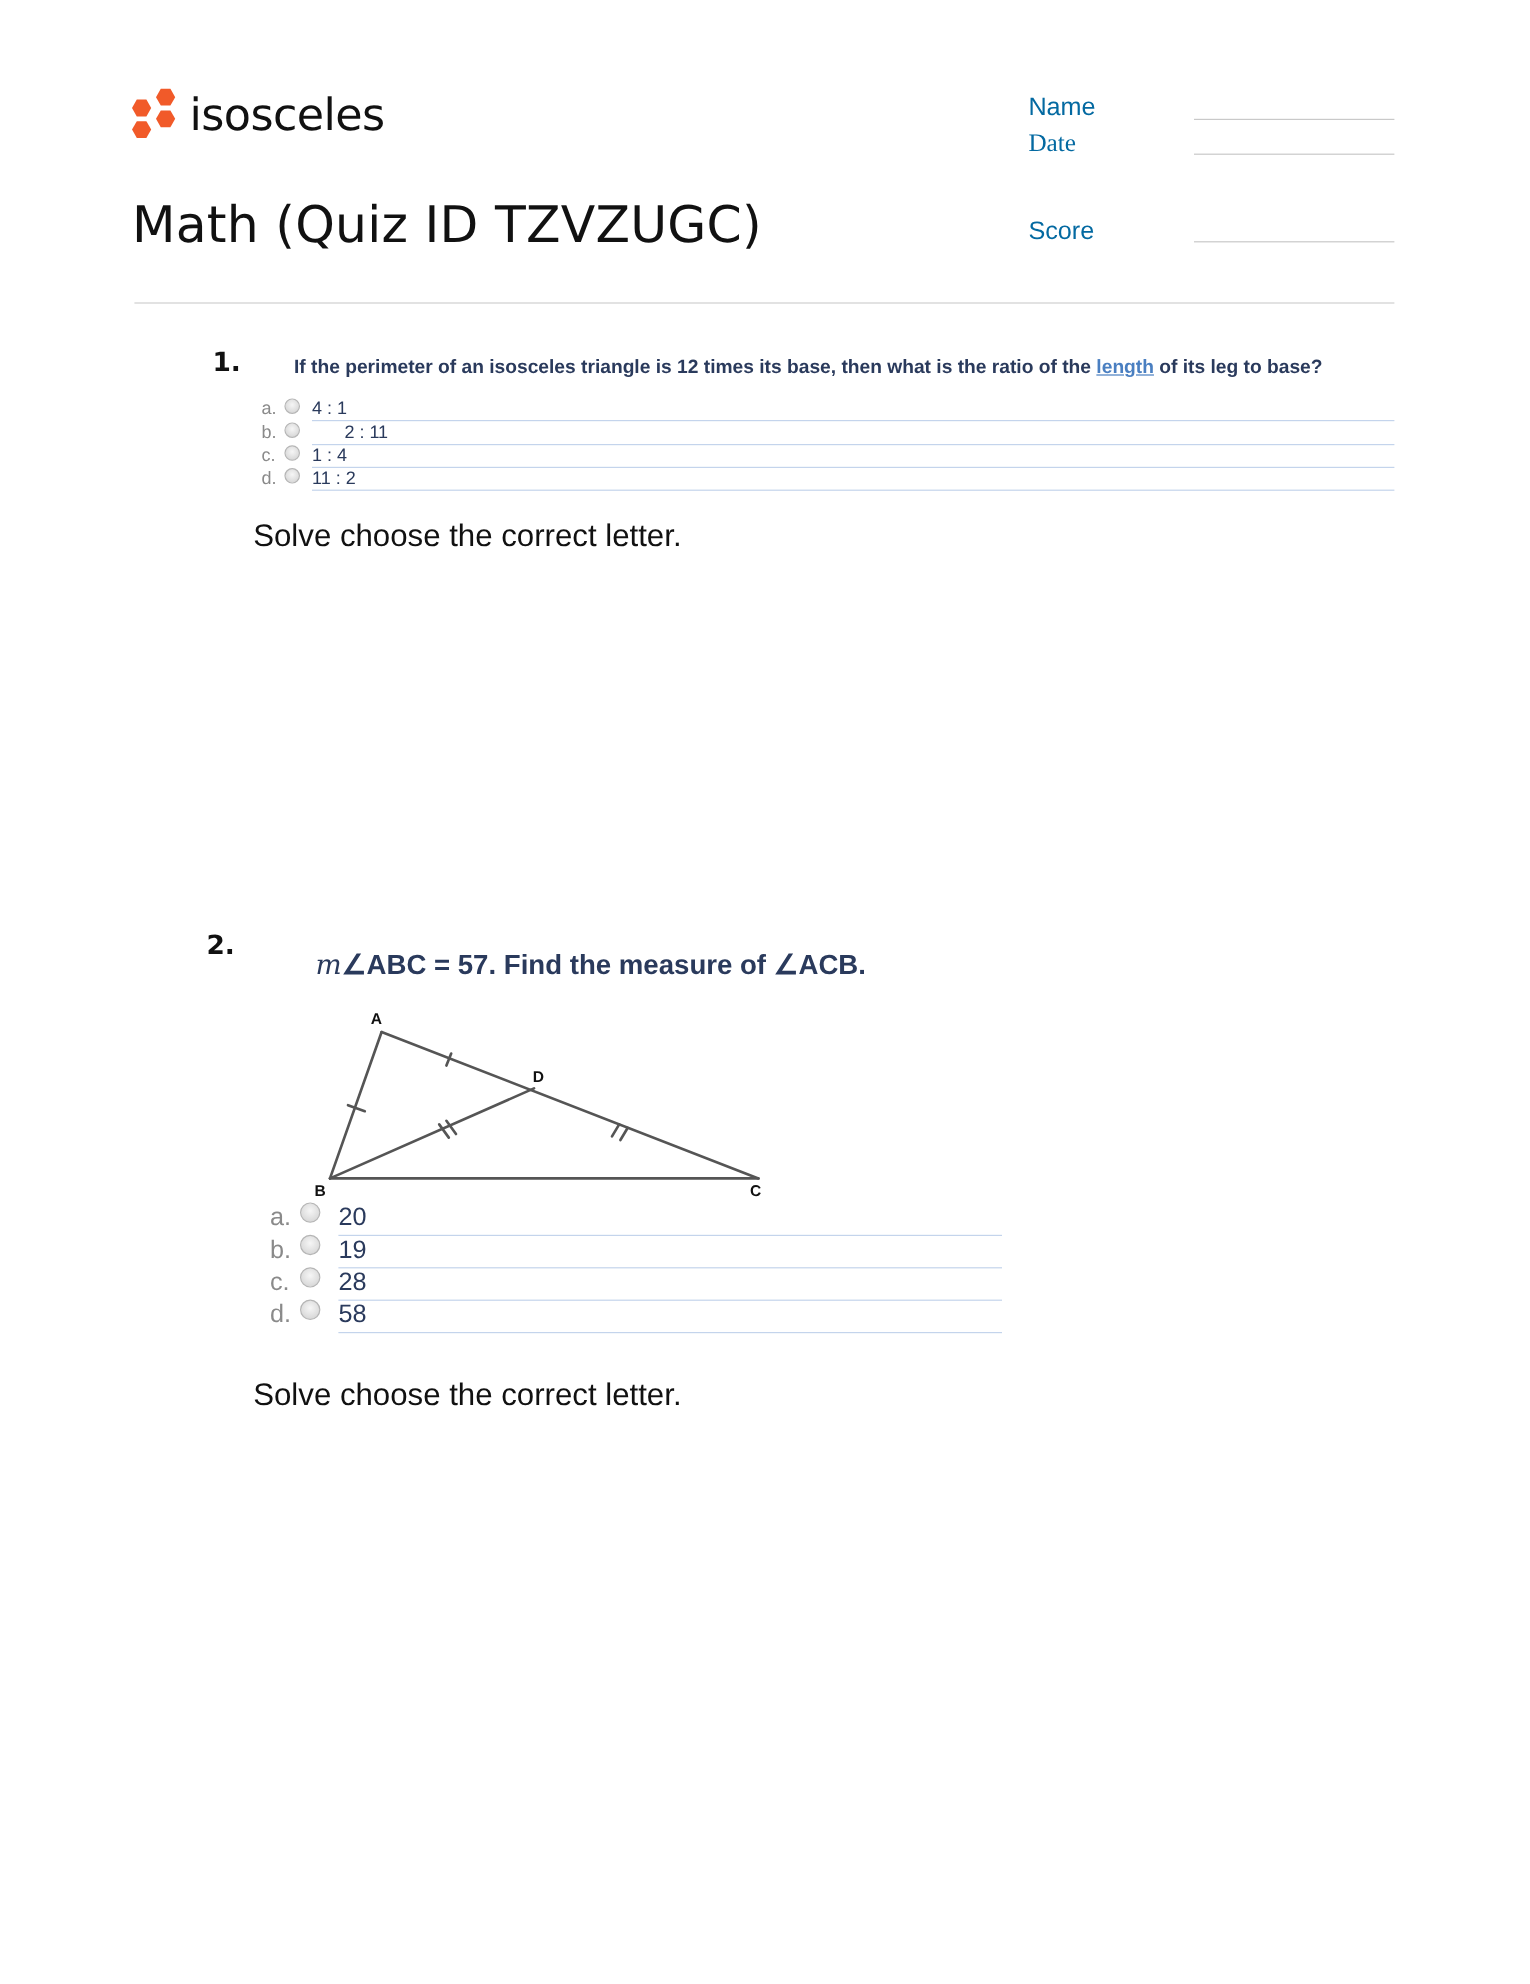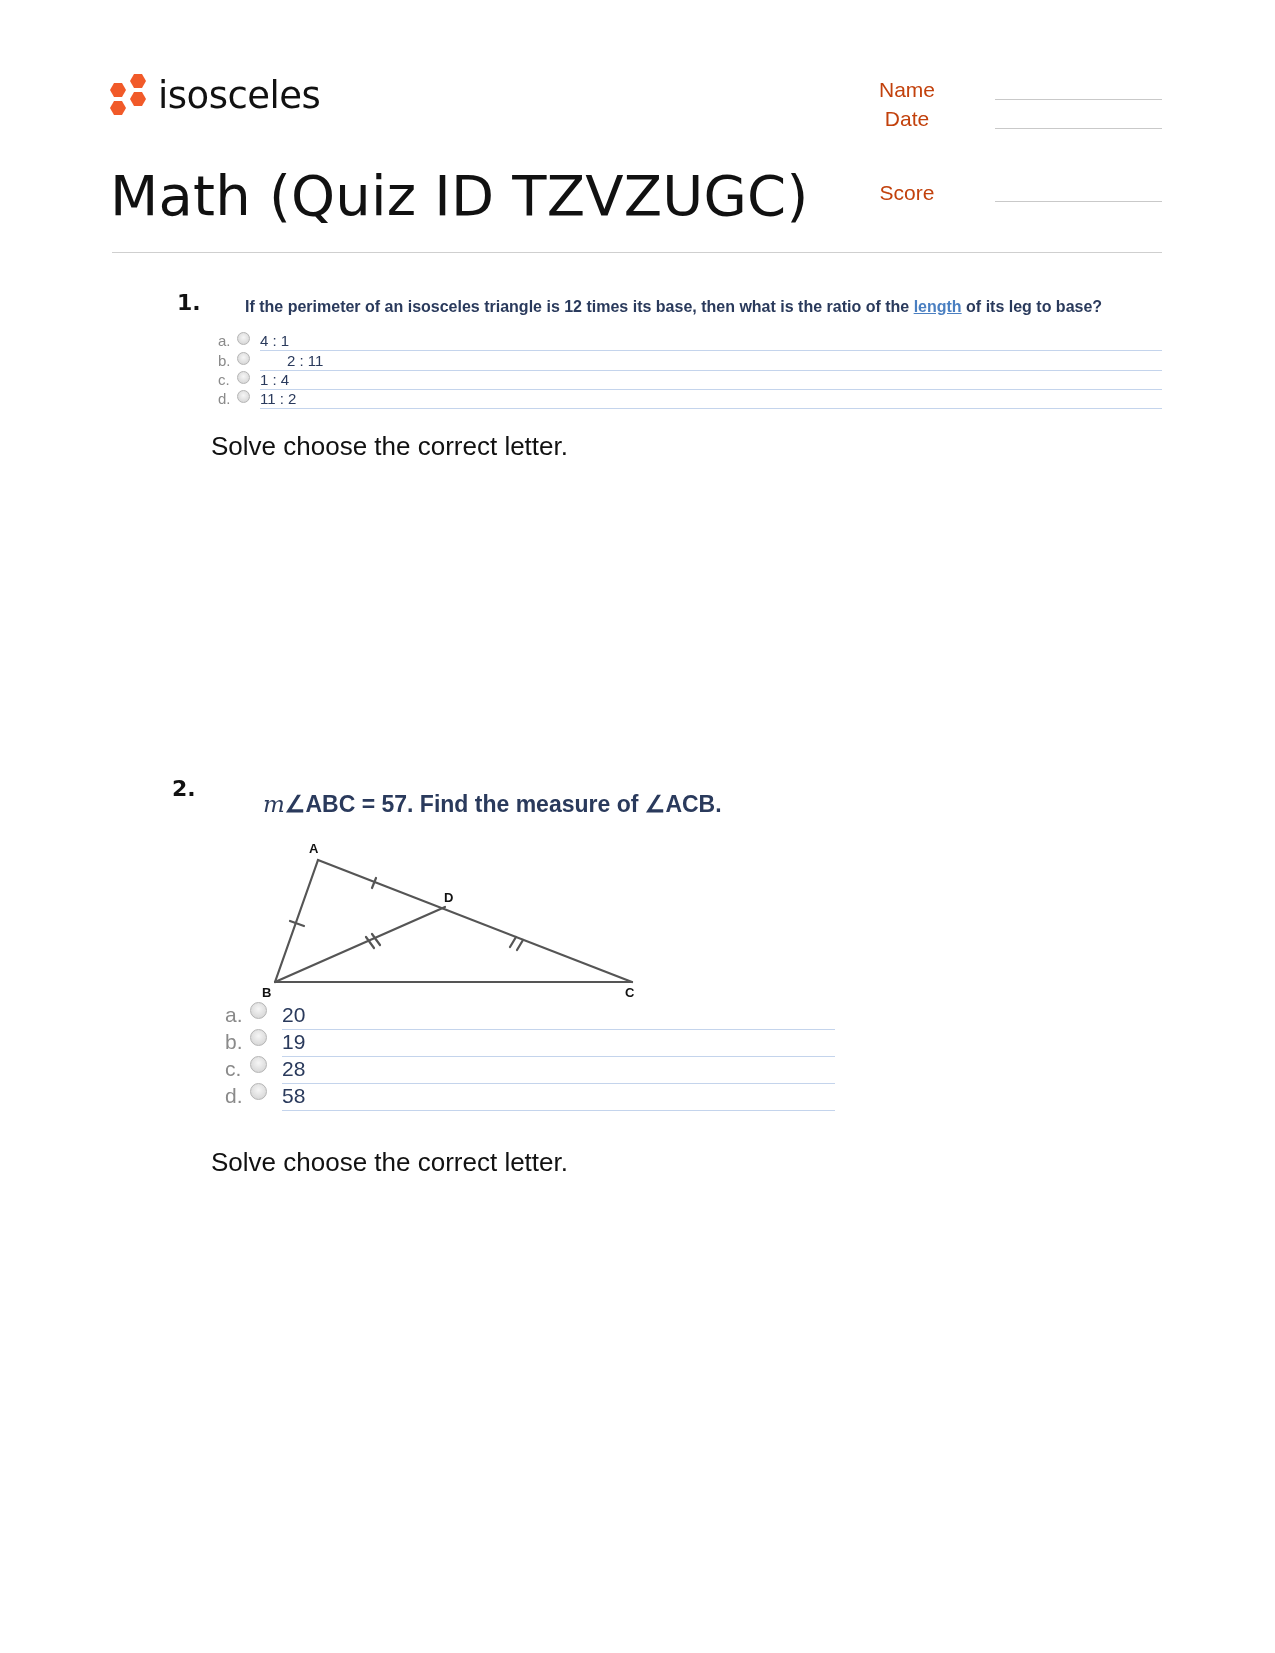--- a/index.html
+++ b/index.html
@@ -1,20 +1,20 @@
 <!DOCTYPE html>
 <html><head>
 <meta charset="utf-8">
 <style>
   html,body{margin:0;padding:0;background:#fff;}
   body{width:1275px;height:1653px;position:relative;font-family:"Liberation Sans",sans-serif;color:#111;overflow:hidden;}
   .abs{position:absolute;}
   .logo-text{font-family:"DejaVu Sans",sans-serif;font-size:37px;font-weight:500;letter-spacing:-0.5px;color:#111;}
-  .title{font-family:"DejaVu Sans",sans-serif;font-size:56px;font-weight:500;color:#111;letter-spacing:0.2px;}
-  .field-label{font-size:21px;color:#c2410c;text-align:center;width:100px;}
+  .title{font-family:"DejaVu Sans",sans-serif;font-size:42px;font-weight:500;color:#111;letter-spacing:0.2px;}
+  .field-label{font-size:21px;color:#0369a1;text-align:left;width:100px;}
   .field-line{height:0;border-top:1.5px solid #c9c9c9;width:167px;}
   .hr{left:112px;top:252px;width:1050px;border-top:1.5px solid #cfcfcf;}
   .qnum{font-family:"DejaVu Sans",sans-serif;font-weight:bold;font-size:22px;color:#111;}
   .q1text{font-size:16px;font-weight:bold;color:#2a3a5c;white-space:nowrap;}
   .q1text .link{color:#4a7fc1;text-decoration:underline;}
   .opt-letter{color:#8a8a8a;}
   .radio{border-radius:50%;background:radial-gradient(circle at 50% 40%,#f6f6f6,#cfcfcf);border:1px solid #b5b5b5;box-sizing:border-box;}
   .opt-text{color:#2a3a5c;}
   .opt-line{border-top:1.5px solid #c4d4ec;}
   .instr{font-size:26px;color:#111;}
@@ -33,21 +33,21 @@
       <polygon points="4,29 12,29 16,36 12,43 4,43 0,36"></polygon>
     </g>
   </svg>
   <span class="abs logo-text" style="left:48px;top:2px;">isosceles</span>
 </div>
 
 <div class="abs title" style="left:110px;top:163px;">Math (Quiz ID TZVZUGC)</div>
 
 <div class="abs field-label" style="left:857px;top:78px;">Name</div>
 <div class="abs field-line" style="left:995px;top:99px;"></div>
-<div class="abs field-label" style="left:857px;top:107px;">Date</div>
+<div class="abs field-label" style="left:857px;top:107px;font-family:Liberation Serif, serif;">Date</div>
 <div class="abs field-line" style="left:995px;top:128px;"></div>
 <div class="abs field-label" style="left:857px;top:181px;">Score</div>
 <div class="abs field-line" style="left:995px;top:201px;"></div>
 
 <div class="abs hr"></div>
 
 <div class="abs qnum" style="left:177px;top:290px;">1.</div>
 <div class="abs q1text" style="left:245px;top:298px;">
   <span>If the perimeter of an isosceles triangle is 12 times its base, then what is the ratio of the </span><span class="link">length</span><span> of its leg to base?</span>
 </div>

